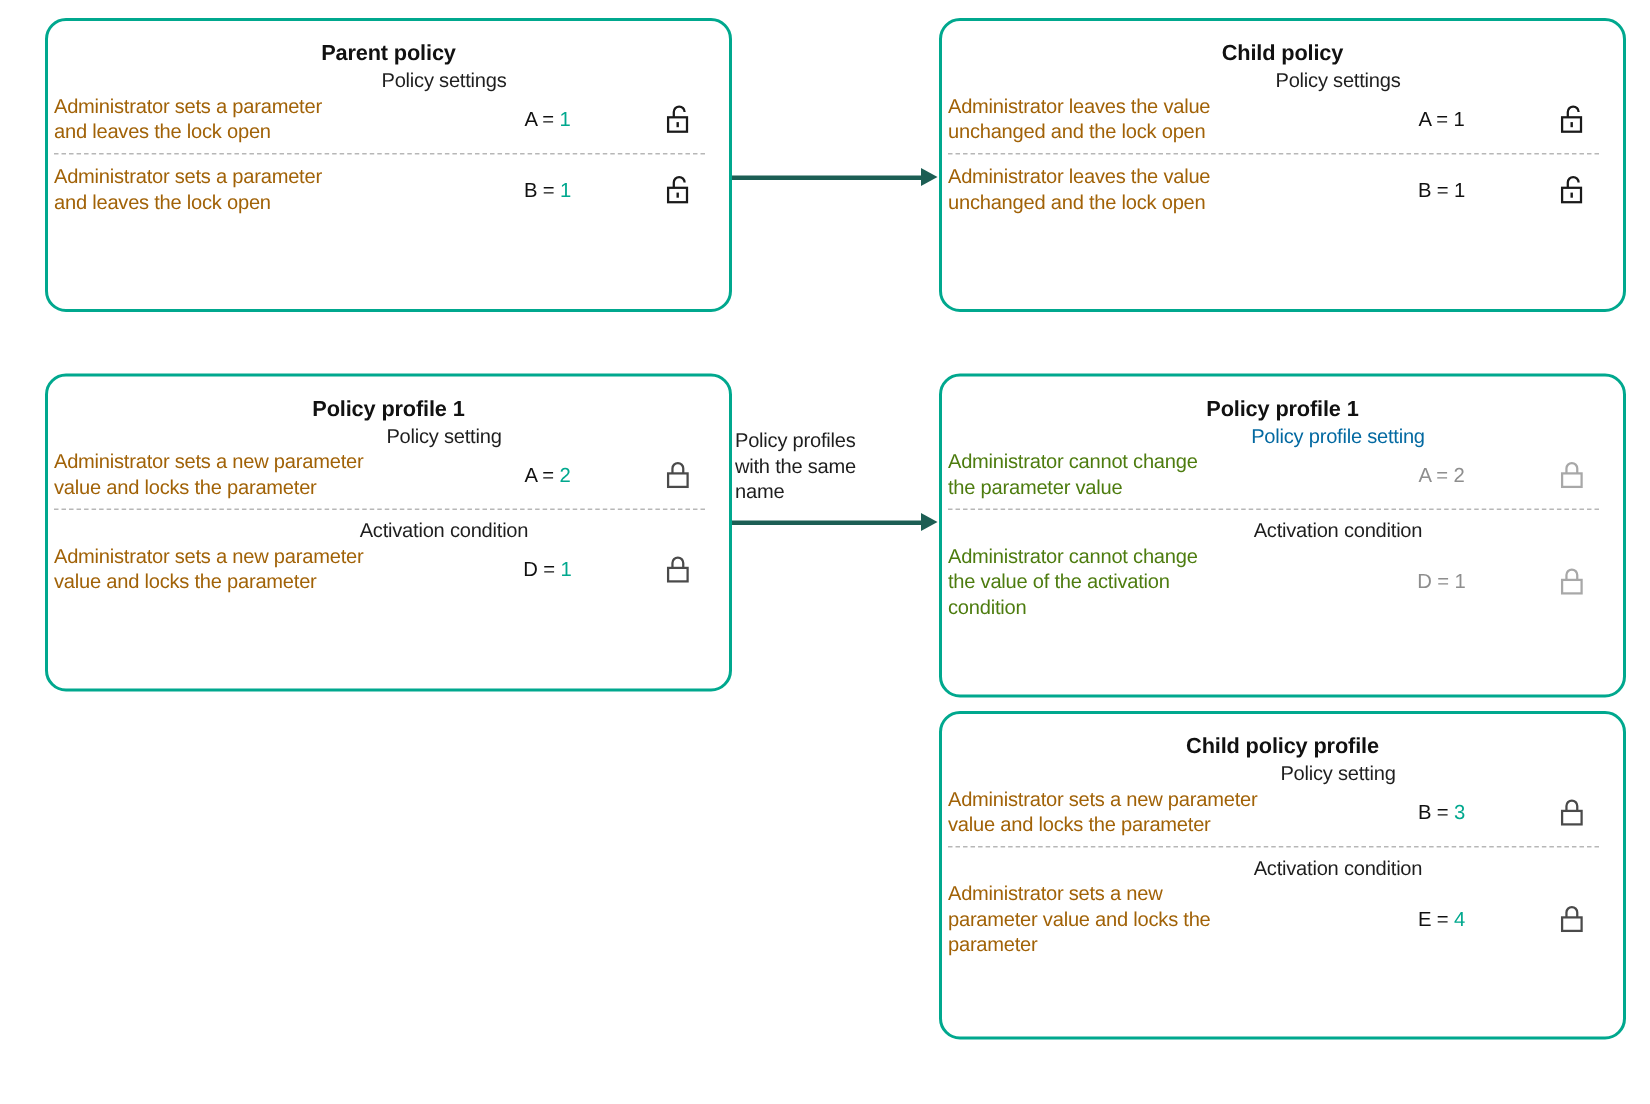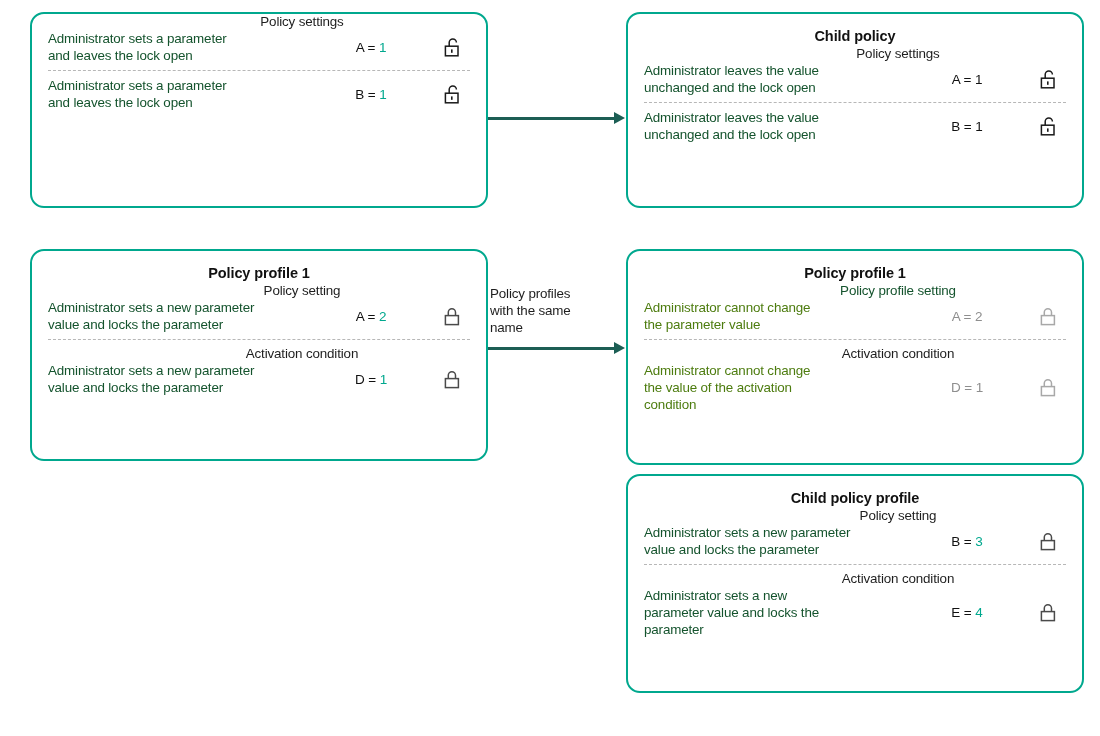--- a/index.html
+++ b/index.html
@@ -22,32 +22,32 @@
   }
   .card-title{
     text-align:center;
     font-size:14.5px;
     font-weight:bold;
     color:#111111;
     letter-spacing:-0.1px;
     margin-top:14px;
     margin-bottom:2px;
   }
-  .rows{padding:0 16px 0 16px;}
+  .rows{padding:0 16px 0 4px;}
   .row{
     display:flex;
     align-items:center;
     position:relative;
   }
   .row-desc{
     flex:0 0 auto;
     width:258px;
     font-size:13.4px;
     line-height:17px;
-    color:#14532d;
+    color:#a16207;
     letter-spacing:-0.15px;
     white-space:pre-line;
   }
   .row-value{
     flex:1 1 auto;
     text-align:center;
     font-size:13.5px;
     font-weight:normal;
     color:#111111;
     letter-spacing:-0.1px;
@@ -104,20 +104,21 @@
     letter-spacing:-0.15px;
     white-space:pre-line;
   }
 </style>
 </head>
 <body>
 
 <div class="canvas">
 
   <div class="card" style="left:30px;top:12px;width:458px;height:196px;">
+    <div class="card-title">Parent policy</div>
     <div class="rows">
       <div class="section-label offset">Policy settings</div>
       <div class="row">
         <div class="row-desc">Administrator sets a parameter
 and leaves the lock open</div>
         <div class="row-value"><span>A =</span> <span class="num">1</span></div>
         <div class="row-lock">
           <svg class="lock" width="19" height="21" viewBox="0 0 19 21">
             <path d="M5.2 9.2 V5.6 a3.6 3.6 0 0 1 7.2 0" fill="none" stroke="#1a1a1a" stroke-width="1.5"></path>
             <rect x="1.4" y="9.2" width="12.6" height="9.6" fill="none" stroke="#1a1a1a" stroke-width="1.5"></rect>
@@ -203,21 +204,21 @@
             <rect x="1.4" y="9.6" width="13" height="9" fill="none" stroke="#4a4a4a" stroke-width="1.5"></rect>
           </svg>
         </div>
       </div>
     </div>
   </div>
 
   <div class="card muted" style="left:626px;top:249px;width:458px;height:216px;">
     <div class="card-title" style="color:#111;">Policy profile 1</div>
     <div class="rows">
-      <div class="section-label offset" style="color:#14532d;">Policy profile setting</div>
+      <div class="section-label offset" style="color:#0369a1;">Policy profile setting</div>
       <div class="row">
         <div class="row-desc">Administrator cannot change
 the parameter value</div>
         <div class="row-value"><span>A =</span> <span class="num">2</span></div>
         <div class="row-lock">
           <svg class="lock" width="19" height="21" viewBox="0 0 19 21">
             <path d="M4.3 9.6 V6.3 a3.6 3.6 0 0 1 7.2 0 V9.6" fill="none" stroke="#a8a8a8" stroke-width="1.5"></path>
             <rect x="1.4" y="9.6" width="13" height="9" fill="none" stroke="#a8a8a8" stroke-width="1.5"></rect>
           </svg>
         </div>

